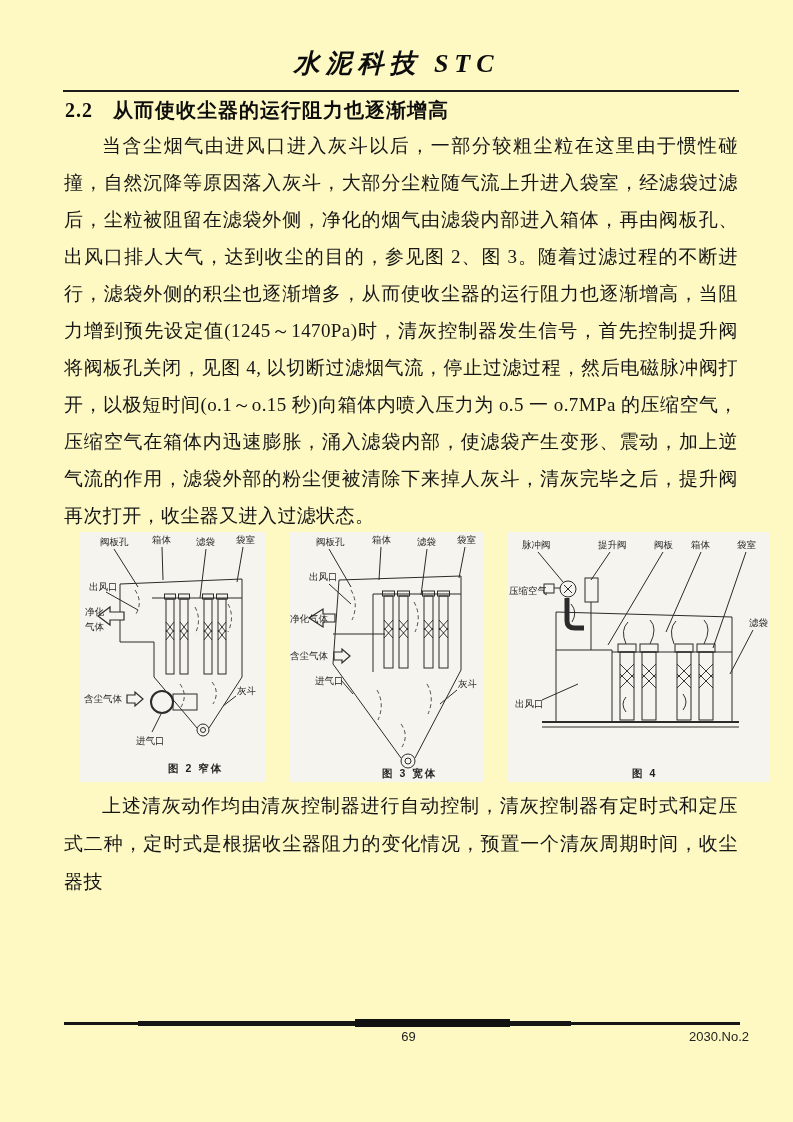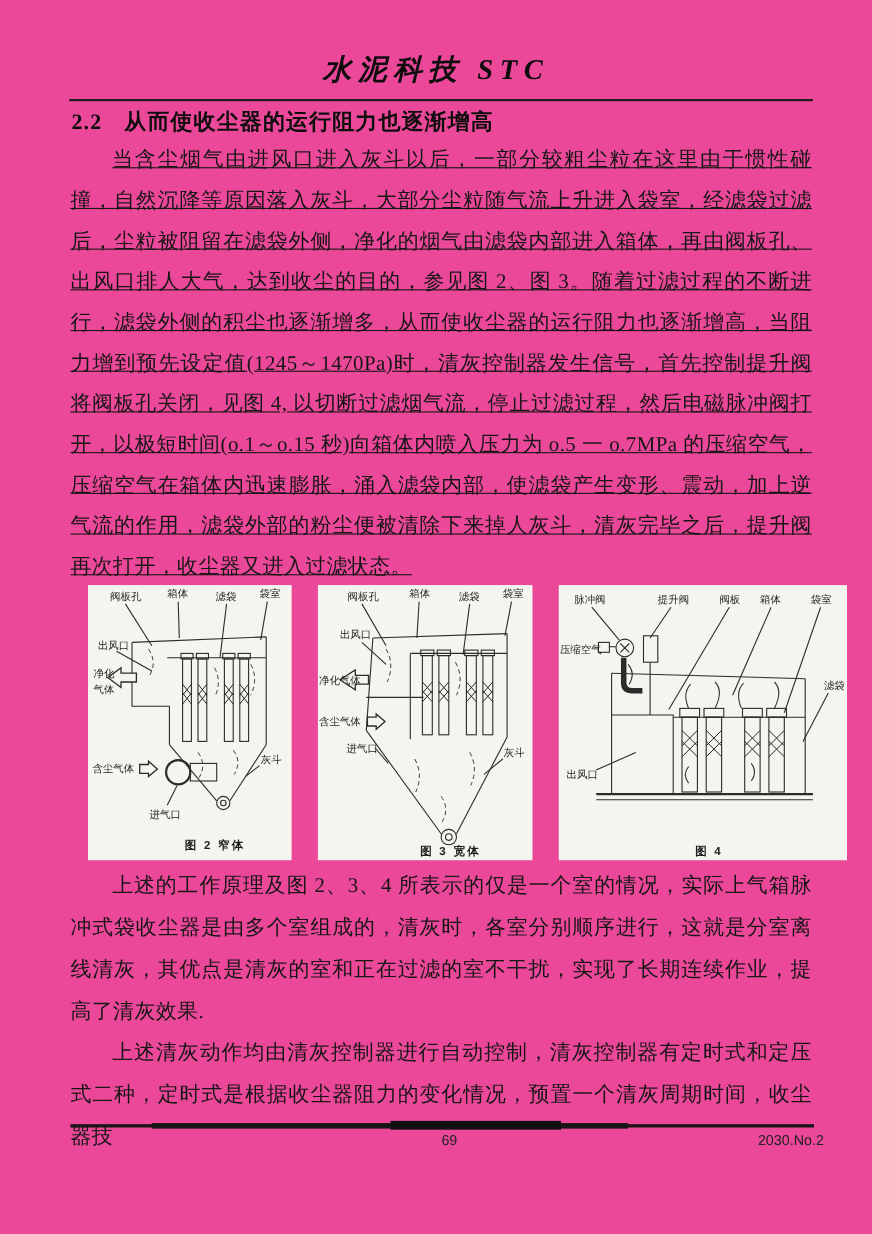--- a/index.html
+++ b/index.html
@@ -1,18 +1,18 @@
 <!DOCTYPE html>
 <html><head>
 <meta charset="utf-8">
 <style>
   * { margin:0; padding:0; box-sizing:border-box; }
   html,body { background:#ffffff; }
   .page {
-    position:relative; width:793px; height:1122px; background:#ec4899;
+    position:relative; width:793px; height:1122px; background:#fef9c3;
     font-family:"Liberation Serif","DejaVu Serif",serif; color:#141414; overflow:hidden;
   }
   .journal-header {
     position:absolute; top:46px; left:0; width:100%;
     text-align:center; font-size:26px; font-weight:bold; font-style:italic;
     letter-spacing:6px; color:#0d0d0d;
   }
   .header-rule {
     position:absolute; top:90px; left:63px; right:54px; height:0;
     border-top:2.5px solid #1c1c1c;
@@ -22,21 +22,21 @@
     font-family:"Liberation Sans","DejaVu Sans",sans-serif;
     font-size:20px; font-weight:bold; color:#0d0d0d; letter-spacing:1px;
   }
   .section-heading .num { margin-right:20px; font-family:"Liberation Serif",serif; }
   .bodytext {
     position:absolute; left:64px; width:674px;
     font-size:19px; line-height:37px; text-align:justify; color:#161616;
     letter-spacing:0.4px;
   }
   .bodytext p { text-indent:2em; margin:0; }
-  .p1 { top:127px;text-decoration:underline; }
+  .p1 { top:127px; }
   .p23 { top:787px; line-height:38px; }
   .figures-row {
     position:absolute; top:532px; left:80px; width:650px;
     display:flex; align-items:flex-start; gap:24px;
   }
   .figure-box { background:#f6f4ee; }
   svg { display:block; }
   svg text {
     font-family:"Liberation Sans","DejaVu Sans",sans-serif;
     font-size:9.5px; fill:#1f1f1f;
@@ -275,21 +275,20 @@
           <text x="1" y="62">压缩空气</text>
           <text x="241" y="94">滤袋</text>
           <text x="7" y="175">出风口</text>
         </g>
         <text class="cap" x="124" y="245">图 4</text>
       </svg>
     </div>
   </div>
 
   <div class="bodytext p23">
-    <p>上述的工作原理及图 2、3、4 所表示的仅是一个室的情况，实际上气箱脉冲式袋收尘器是由多个室组成的，清灰时，各室分别顺序进行，这就是分室离线清灰，其优点是清灰的室和正在过滤的室不干扰，实现了长期连续作业，提高了清灰效果.</p>
     <p>上述清灰动作均由清灰控制器进行自动控制，清灰控制器有定时式和定压式二种，定时式是根据收尘器阻力的变化情况，预置一个清灰周期时间，收尘器技</p>
   </div>
 
   <div class="footer-line">
     <div class="fl-a"></div>
       <div class="fl-b"></div>
       <div class="fl-c"></div>
   </div>
   <div class="footer-text">
     <span class="pageno">69</span>

